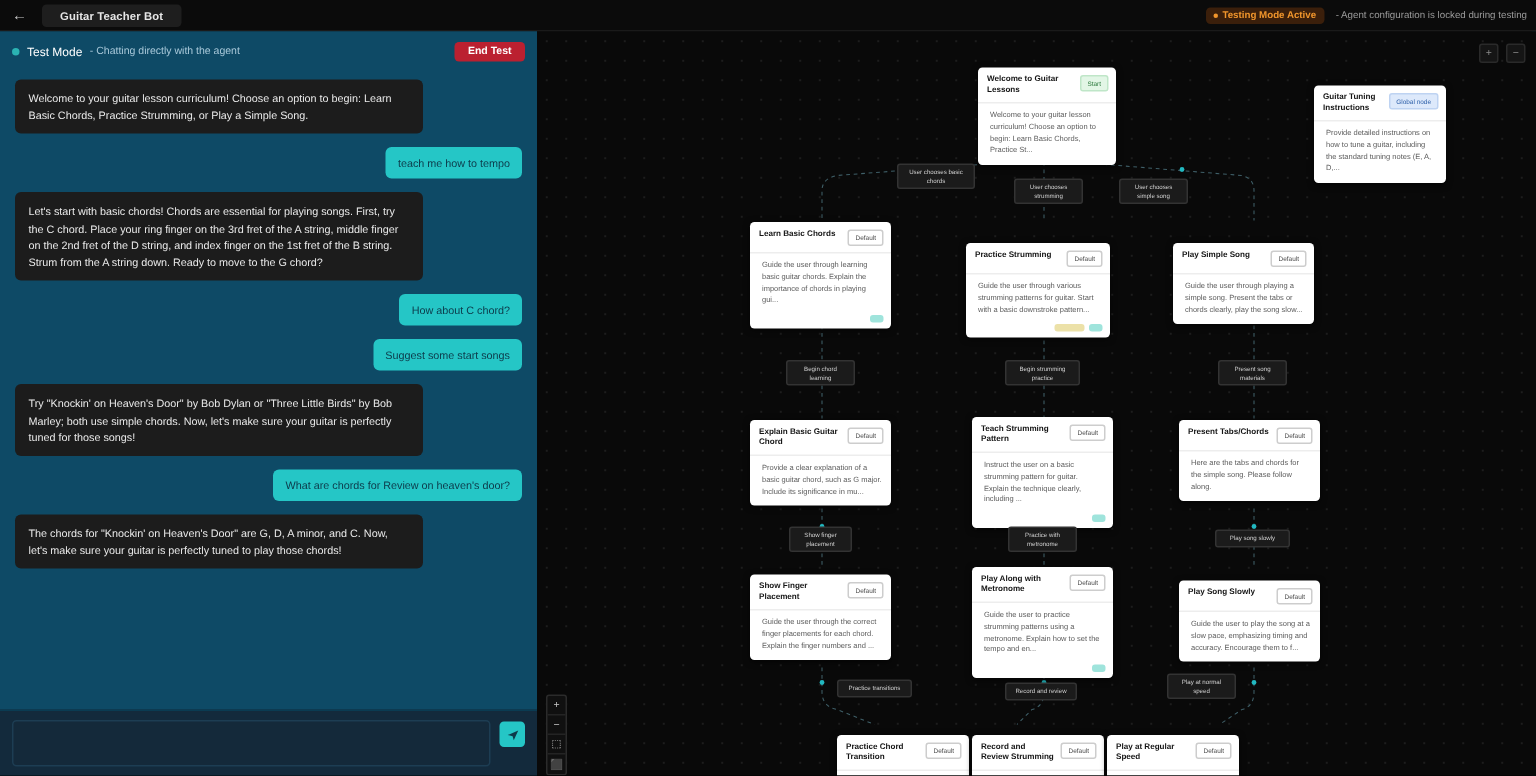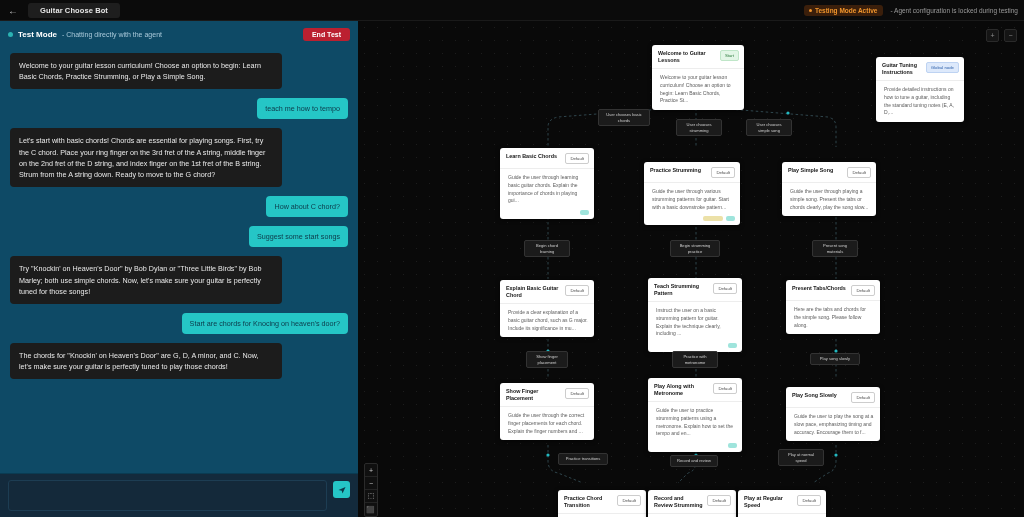--- a/index.html
+++ b/index.html
@@ -38,21 +38,21 @@
   
   .chat-panel {
     position: absolute; left: 0; top: 21px; width: 358px; height: 496px;
     background: #0e4a66; display: flex; flex-direction: column;
   }
   .chat-header {
     height: 26px; background: #0e4a66; display: flex; align-items: center;
     padding: 0 8px; gap: 5px; flex: none;
   }
   .chat-header .mode-dot { width: 5px; height: 5px; border-radius: 50%; background: #2bb3b3; }
-  .chat-header .mode-label { color: #ffffff; font-size: 8px; font-weight: bold; }
+  .chat-header .mode-label { color: #ffffff; font-size: 8px; font-weight: normal; }
   .chat-header .mode-sub { color: #a9c9da; font-size: 7px; }
   .end-test-btn {
     margin-left: auto; background: #bb2030; color: #fff; border: none;
     font-size: 7px; font-weight: bold; padding: 3px 9px; border-radius: 3px;
     font-family: "Liberation Sans", sans-serif; cursor: pointer;
   }
   .chat-body {
     flex: 1; padding: 6px 10px 4px 10px; display: flex; flex-direction: column; gap: 9px;
     overflow: hidden;
   }
@@ -153,21 +153,21 @@
   svg.edges circle { fill: #22b8c0; }
 </style>
 </head>
 <body>
 
 <div class="app">
 
   <div class="topbar">
     <div class="back-btn">←</div>
     <div class="tab-chip">
-      <span>Guitar Choose Bot</span>
+      <span>Guitar Teacher Bot</span>
     </div>
     <div class="top-right">
       <div class="testing-badge">
         <span class="dot"></span>
         <span>Testing Mode Active</span>
       </div>
       <div class="lock-note">- Agent configuration is locked during testing</div>
     </div>
   </div>
 
@@ -179,21 +179,21 @@
       <button class="end-test-btn">End Test</button>
     </div>
 
     <div class="chat-body" id="chat-body">
         <div class="msg bot">Welcome to your guitar lesson curriculum! Choose an option to begin: Learn Basic Chords, Practice Strumming, or Play a Simple Song.</div>
         <div class="msg user">teach me how to tempo</div>
         <div class="msg bot">Let's start with basic chords! Chords are essential for playing songs. First, try the C chord. Place your ring finger on the 3rd fret of the A string, middle finger on the 2nd fret of the D string, and index finger on the 1st fret of the B string. Strum from the A string down. Ready to move to the G chord?</div>
         <div class="msg user">How about C chord?</div>
         <div class="msg user">Suggest some start songs</div>
         <div class="msg bot">Try "Knockin' on Heaven's Door" by Bob Dylan or "Three Little Birds" by Bob Marley; both use simple chords. Now, let's make sure your guitar is perfectly tuned for those songs!</div>
-        <div class="msg user">Start are chords for Knocing on heaven's door?</div>
+        <div class="msg user">What are chords for Review on heaven's door?</div>
         <div class="msg bot">The chords for "Knockin' on Heaven's Door" are G, D, A minor, and C. Now, let's make sure your guitar is perfectly tuned to play those chords!</div>
       </div>
 
     <div class="chat-input-wrap">
       <textarea class="chat-input" placeholder="" style=""></textarea>
       <button class="send-btn">
         <svg viewBox="0 0 16 16">
           <path d="M1 8 L15 2 L9 15 L7.5 9.5 Z" fill="#0d3a4a"></path>
         </svg>
       </button>

